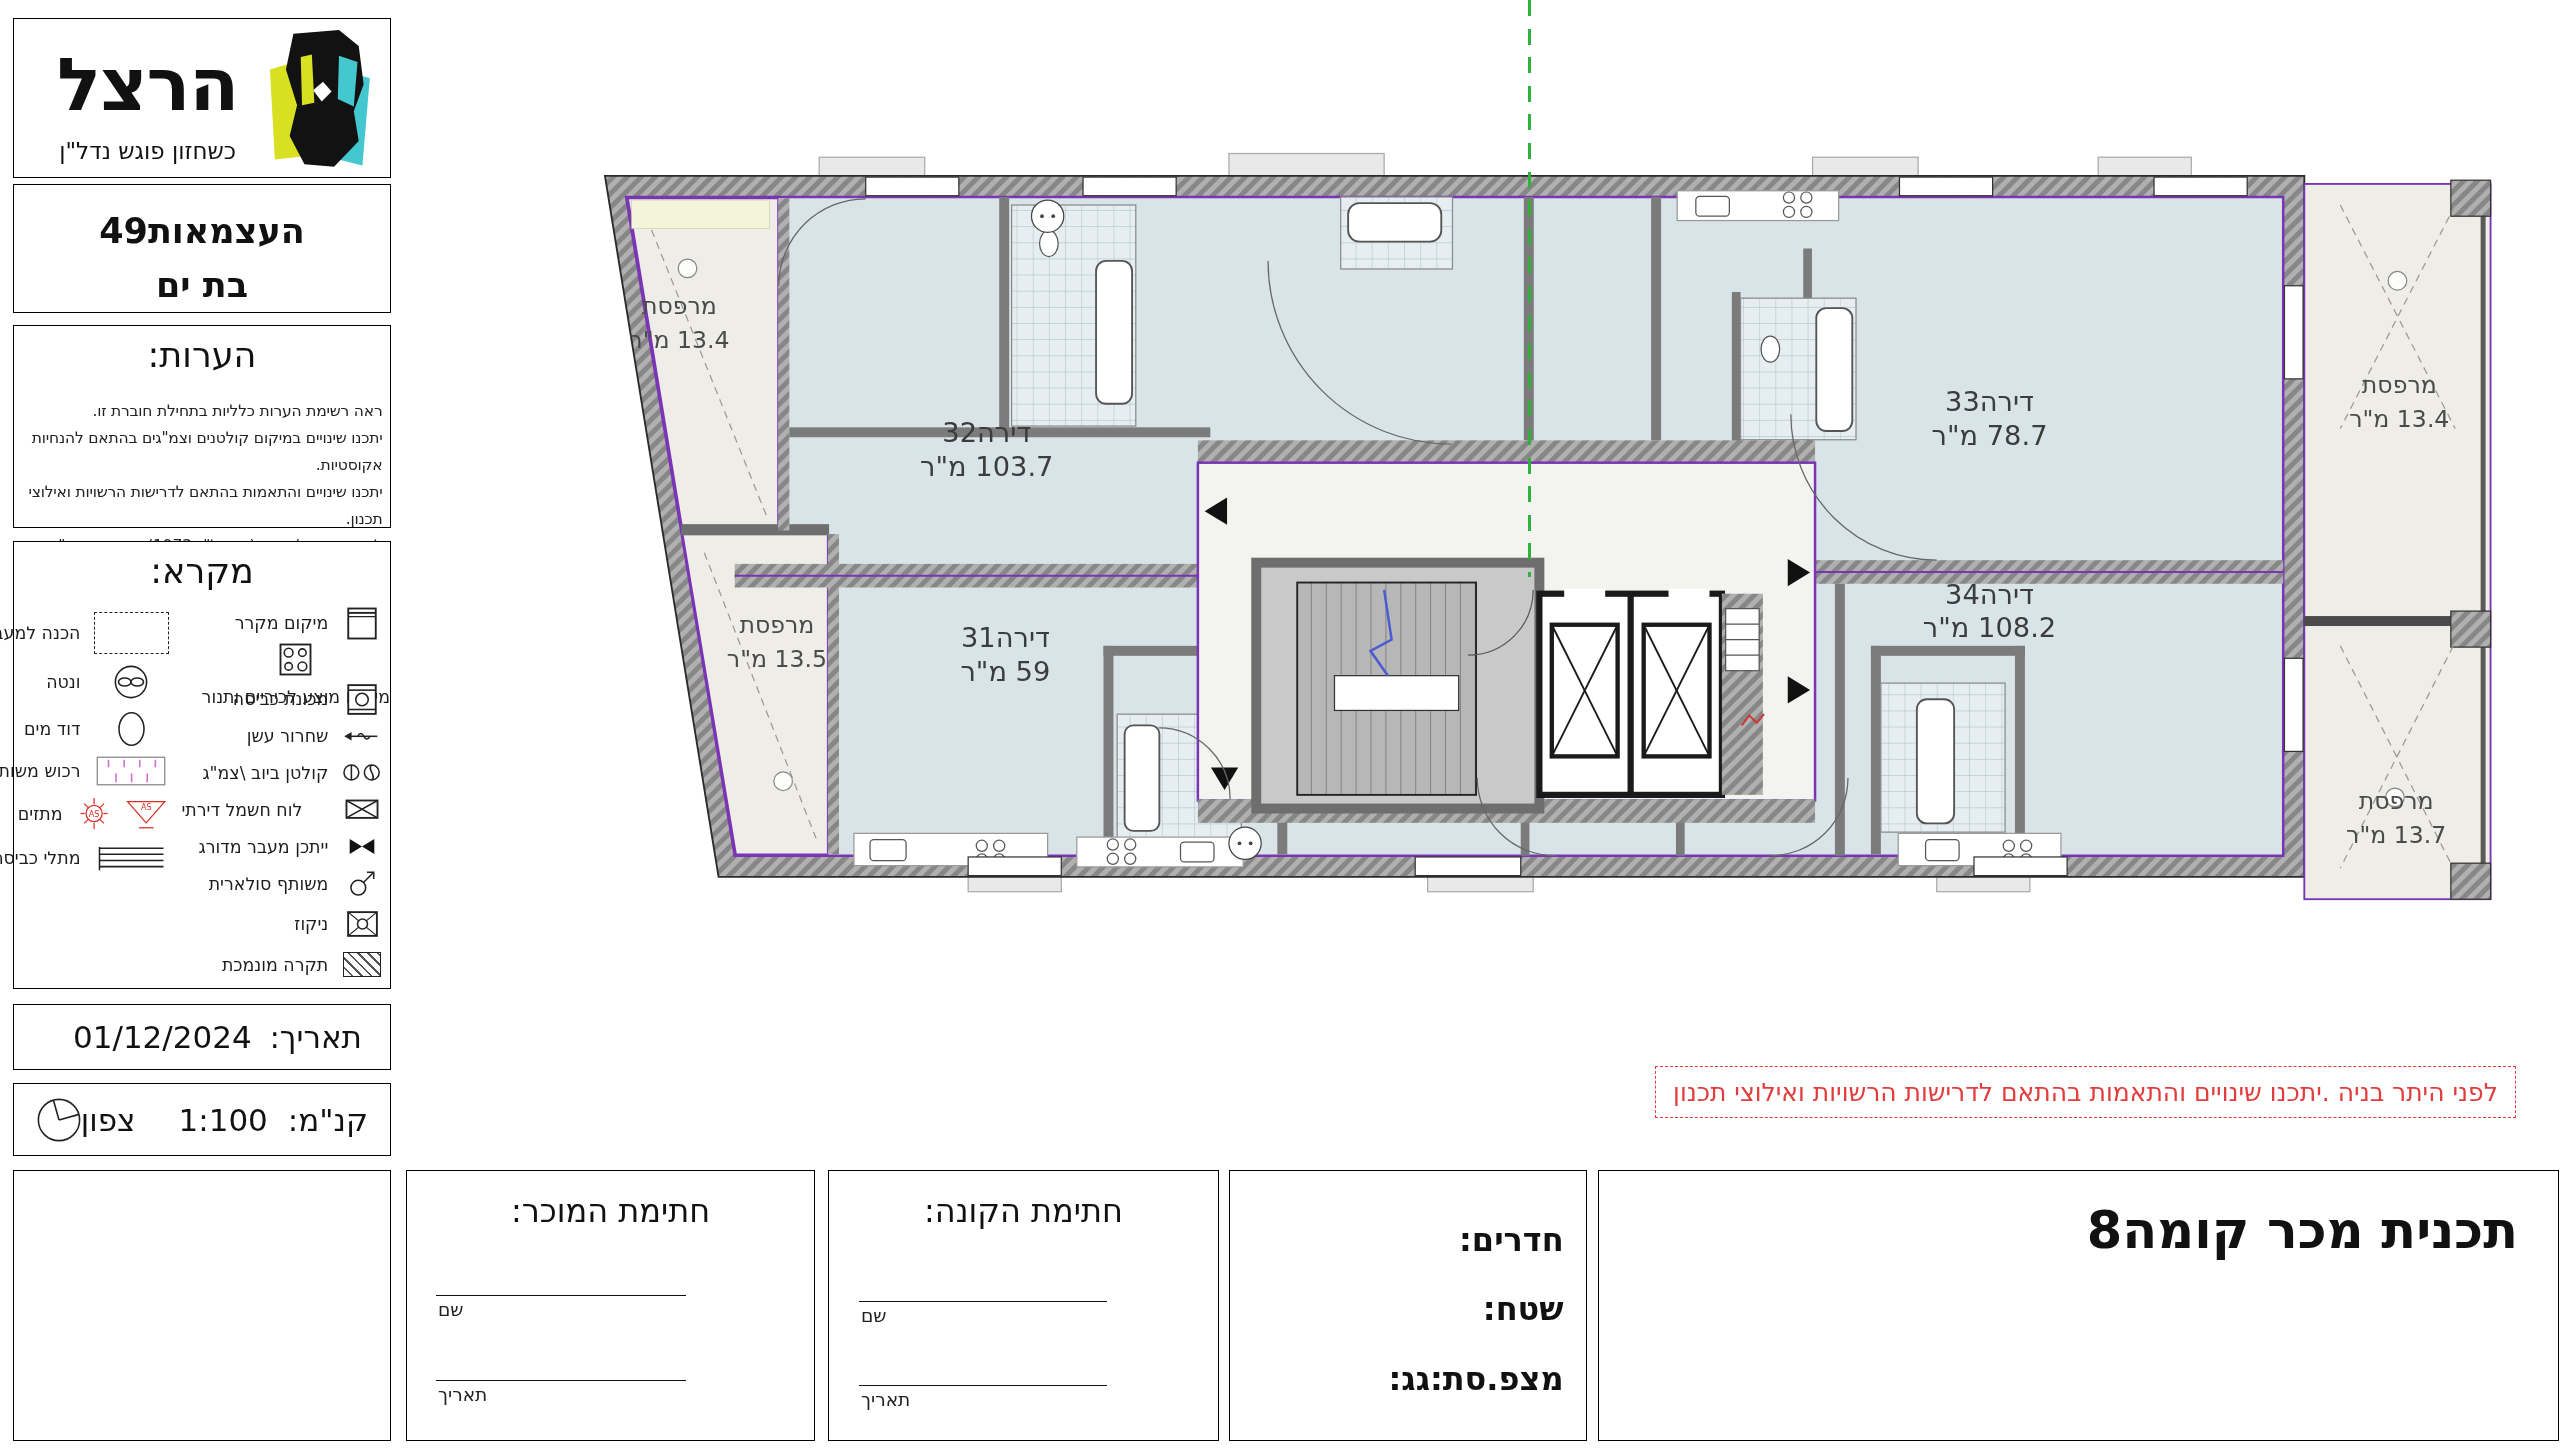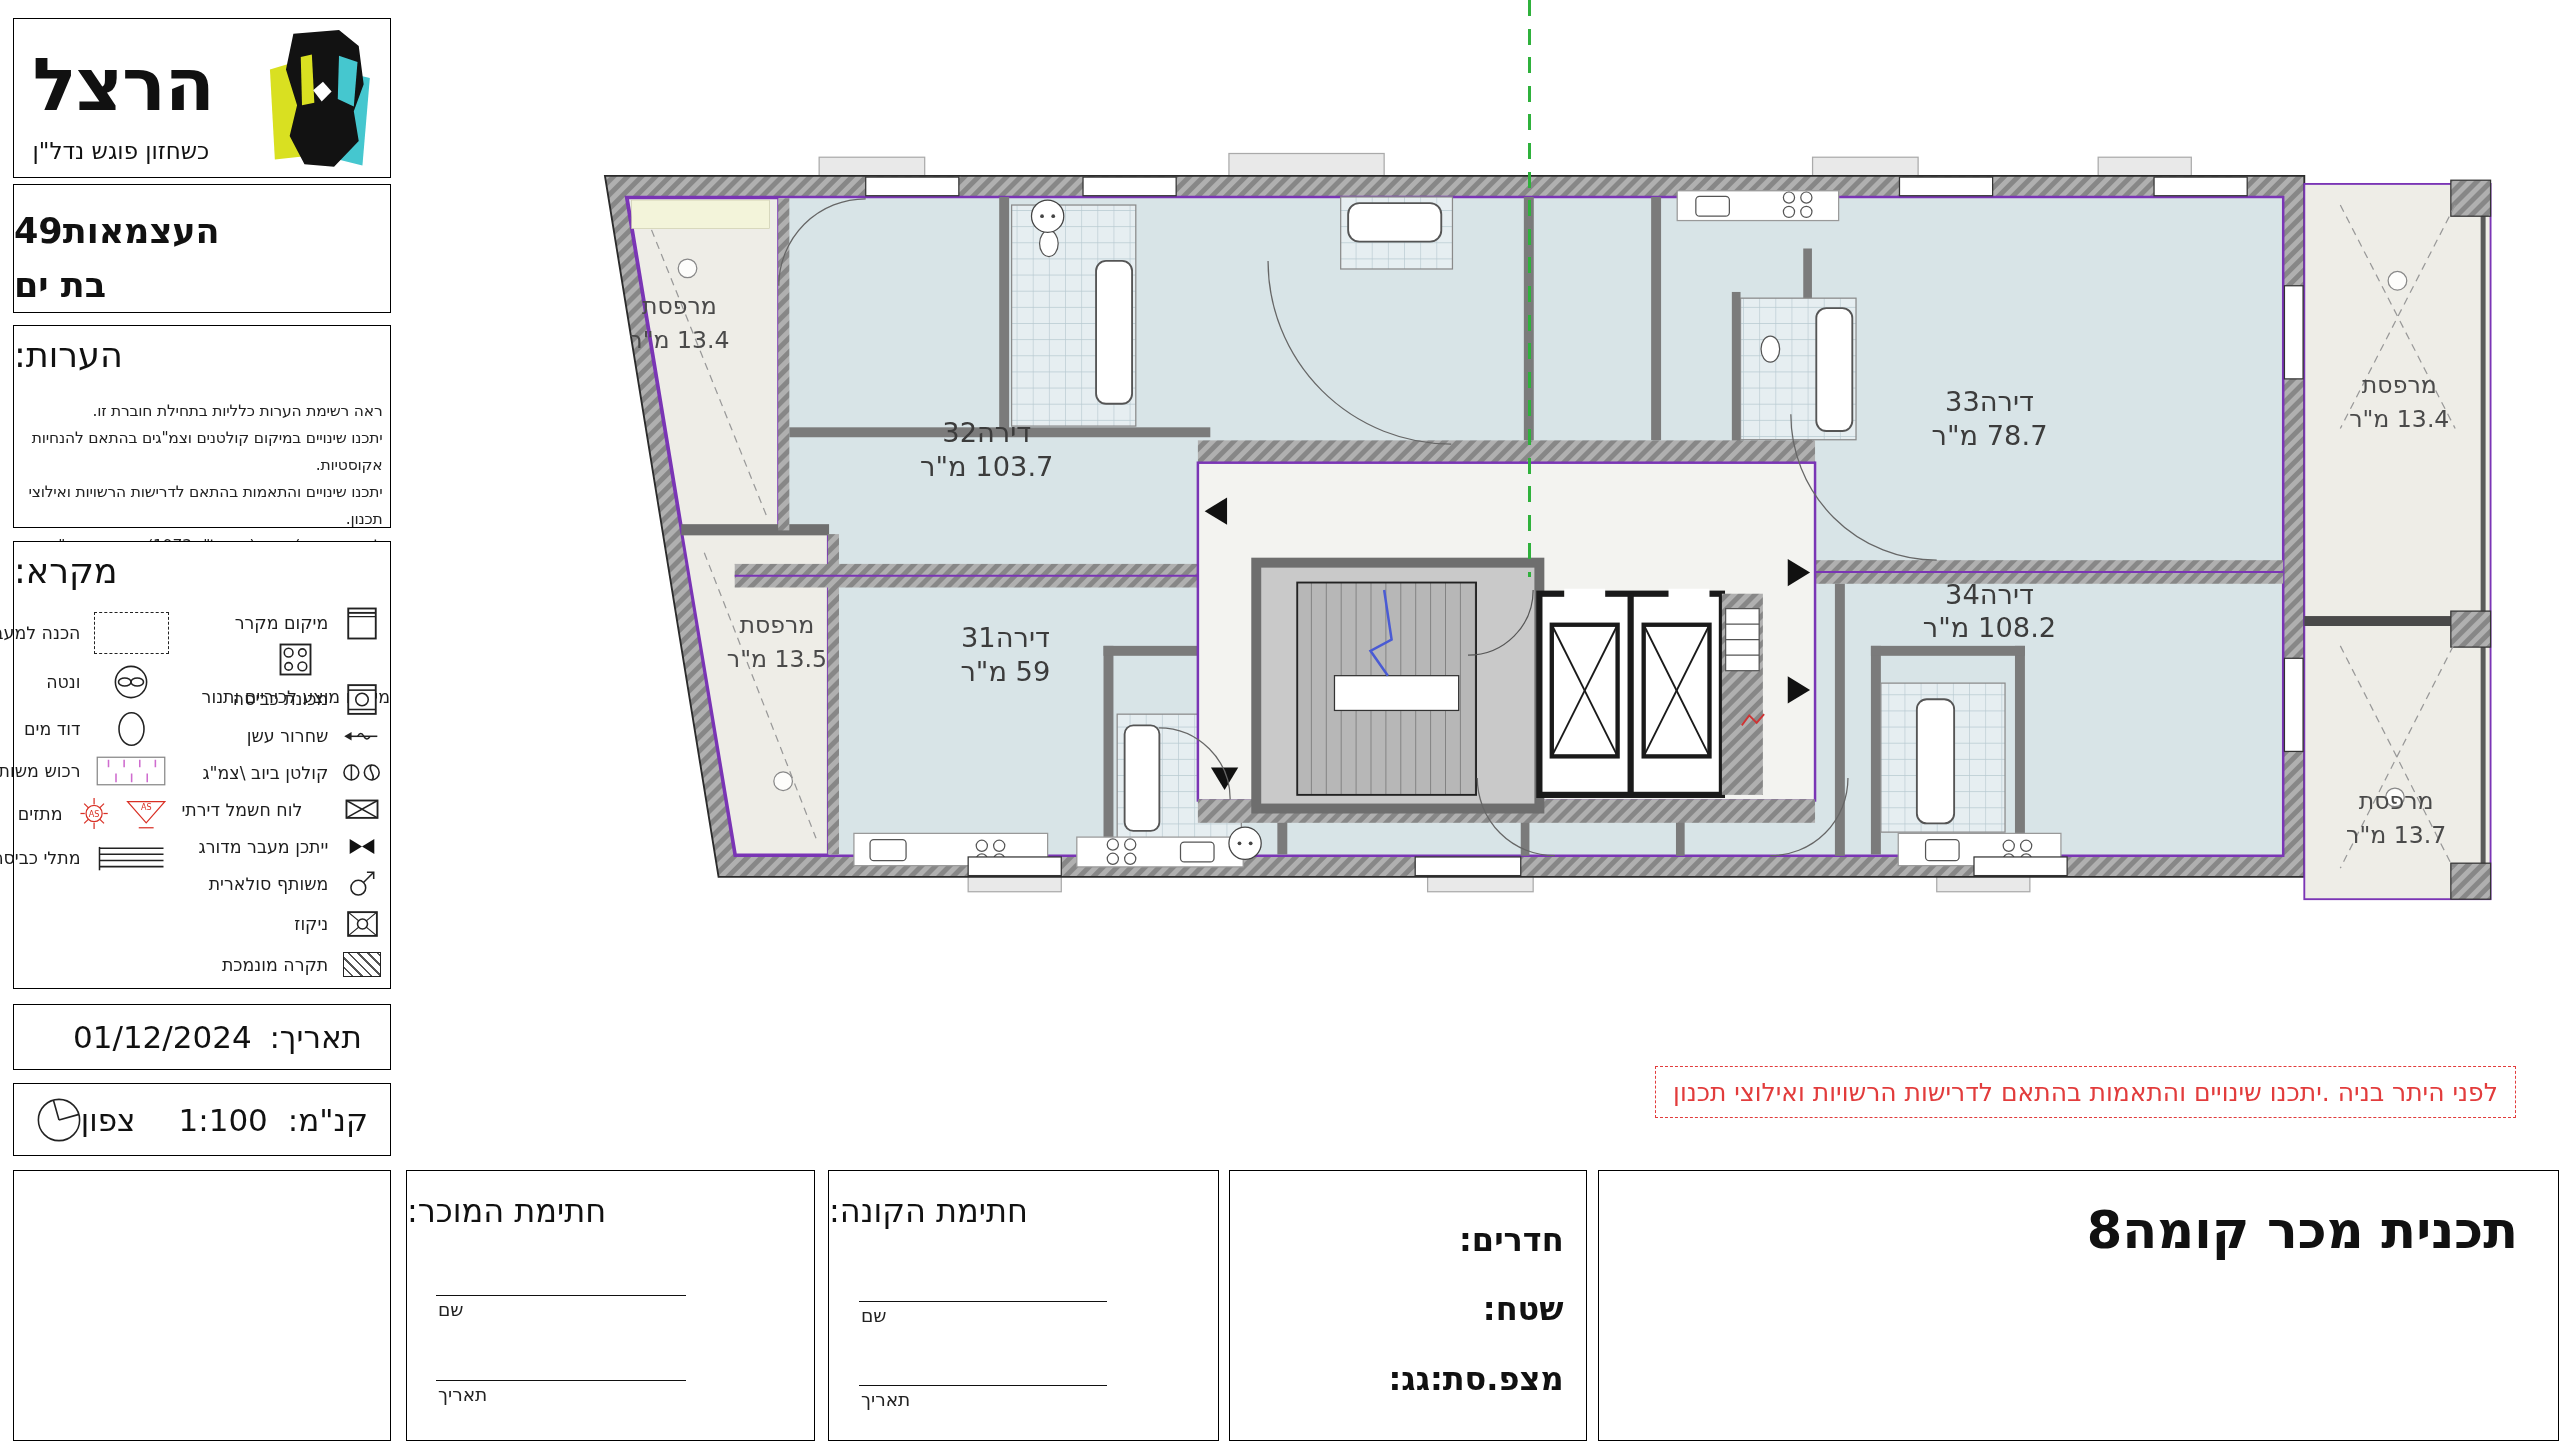--- a/index.html
+++ b/index.html
@@ -1,20 +1,20 @@
 <!DOCTYPE html>
 <html lang="he" style="font-size:10px"><head>
 <meta charset="utf-8">
 <style>
   html,body{margin:0;padding:0;}
   body{width:2576px;height:1453px;background:#ffffff;font-family:"DejaVu Sans",sans-serif;position:relative;overflow:hidden;color:#111;}
   .box{position:absolute;border:1.9px solid #000;background:#fff;box-sizing:border-box;}
   .abs{position:absolute;box-sizing:border-box;}
   .rtl{direction:rtl;}
-  .ctr{text-align:left;}
+  .ctr{text-align:center;}
   
   .logo-text{font-weight:800;font-size:73px;letter-spacing:-1.2px;line-height:1;}
   .logo-tagline{font-size:23px;font-weight:500;}
   .project-line{font-size:35px;font-weight:700;line-height:1.55;}
   .notes-title,.legend-title{font-size:35px;font-weight:500;}
   .note-line{font-size:15.5px;line-height:27px;color:#222;letter-spacing:-0.2px;}
   .legend-row{display:flex;align-items:center;gap:10px;}
   .legend-label{font-size:17.4px;color:#1d1d1d;white-space:nowrap;}
   .legend-iconbox{width:48px;min-width:48px;display:flex;justify-content:center;align-items:center;}
   .kv-label{font-size:31px;}

